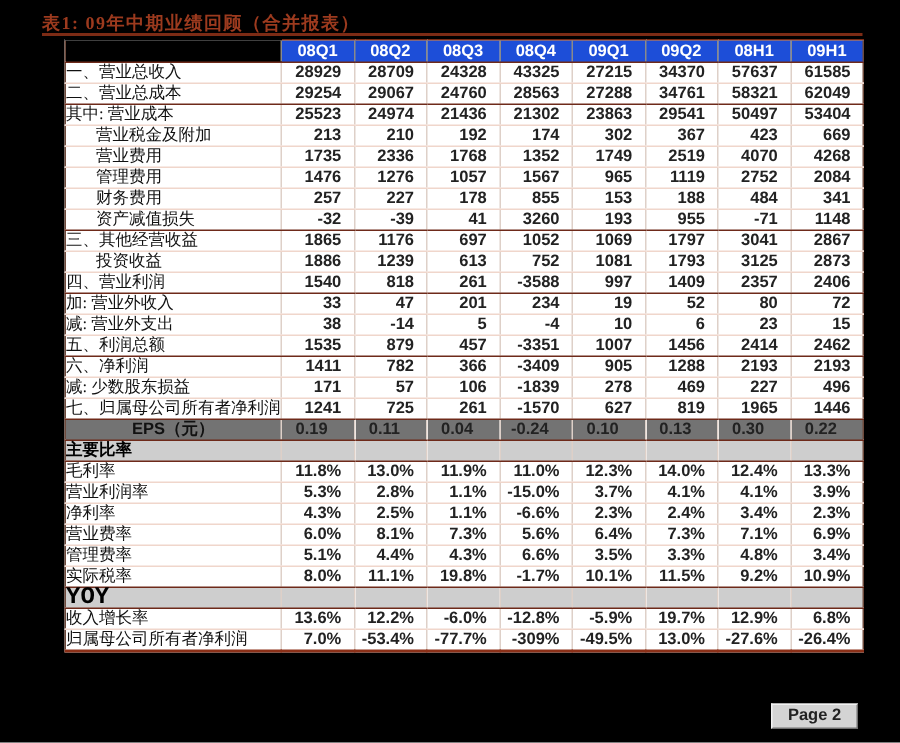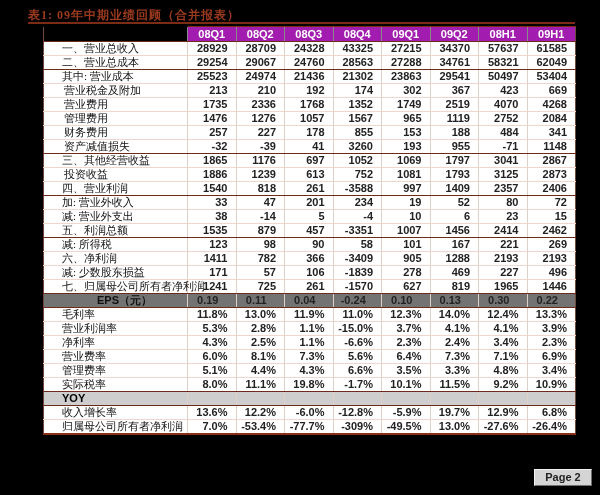--- a/index.html
+++ b/index.html
@@ -25,61 +25,60 @@
     position:absolute; left:43px; top:26px;
     width:532px;
     border-collapse:collapse; table-layout:fixed;
     background:#fff;
     font-size:11px;
     border-left:1px solid #6e4a3c;
     border-right:1px solid #6e4a3c;
     border-bottom:2px solid #8b3018;
   }
   th {
-    background:#a21caf; color:#fff;
+    background:#1d4ed8; color:#fff;
     font-weight:bold; font-size:11px;
     height:14px; padding:0; text-align:center;
     border-left:1px solid #8a8a8a;
     border-top:1px solid #7c2b15;
     border-bottom:1px solid #6e2a1a;
   }
   th.corner { background:#000; border-top:1px solid #000; border-left:none; }
   td {
     height:13px; line-height:13px;
     padding:0 8px 0 0;
     text-align:right;
     font-weight:bold; color:#222;
     border-bottom:1px solid #f0d6cb;
     border-left:1px solid #ded0c8;
     white-space:nowrap; overflow:hidden;
   }
   td.label {
-    text-align:left; padding:0 0 0 18px;
+    text-align:left; padding:0 0 0 0;
     border-left:none;
     font-weight:normal; color:#111;
     font-family:"Liberation Serif", serif;
     overflow:visible;
   }
   td.label.ind { padding-left:20px; }
   tr.strong td { border-bottom:1px solid #6e2a1a; }
   tr.eps td { background:#737373;text-align:center; }
   tr.eps td.label { font-weight:bold; font-family:"Liberation Sans", sans-serif; }
   tr.band td { background:#cecece; }
   tr.band td.label { font-weight:bold; color:#000; }
-  tr.band td.label.latin { font-family:Liberation Sans, sans-serif; font-size:11px; }
+  tr.band td.label.latin { font-family:Liberation Mono, monospace; font-size:16px; }
   .page-btn {
     position:absolute; left:514px; top:469px;
     width:56px; height:15px;
     background:#d4d4d4;
     border:1px solid;
     border-color:#f2f2f2 #6f6f6f #6f6f6f #f2f2f2;
     color:#222; font-weight:bold; font-size:11px;
     text-align:center; line-height:14px;
     cursor:pointer;
-    margin-left:20px;
   }
 </style>
 </head>
 <body>
 
 <div class="title">表1: 09年中期业绩回顾（合并报表）</div>
 <div class="title-rule"></div>
 
 <table class="fin">
   <colgroup>
@@ -255,31 +254,20 @@
         <td>1535</td>
         <td>879</td>
         <td>457</td>
         <td>-3351</td>
         <td>1007</td>
         <td>1456</td>
         <td>2414</td>
         <td>2462</td>
       </tr>
       <tr>
-        <td class="label">减: 所得税</td>
-        <td>123</td>
-        <td>98</td>
-        <td>90</td>
-        <td>58</td>
-        <td>101</td>
-        <td>167</td>
-        <td>221</td>
-        <td>269</td>
-      </tr>
-      <tr>
         <td class="label">六、净利润</td>
         <td>1411</td>
         <td>782</td>
         <td>366</td>
         <td>-3409</td>
         <td>905</td>
         <td>1288</td>
         <td>2193</td>
         <td>2193</td>
       </tr>
@@ -309,20 +297,31 @@
         <td class="label">EPS（元）</td>
         <td>0.19</td>
         <td>0.11</td>
         <td>0.04</td>
         <td>-0.24</td>
         <td>0.10</td>
         <td>0.13</td>
         <td>0.30</td>
         <td>0.22</td>
       </tr>
+      <tr class="strong band">
+        <td class="label">主要比率</td>
+        <td></td>
+        <td></td>
+        <td></td>
+        <td></td>
+        <td></td>
+        <td></td>
+        <td></td>
+        <td></td>
+      </tr>
       <tr>
         <td class="label">毛利率</td>
         <td>11.8%</td>
         <td>13.0%</td>
         <td>11.9%</td>
         <td>11.0%</td>
         <td>12.3%</td>
         <td>14.0%</td>
         <td>12.4%</td>
         <td>13.3%</td>

